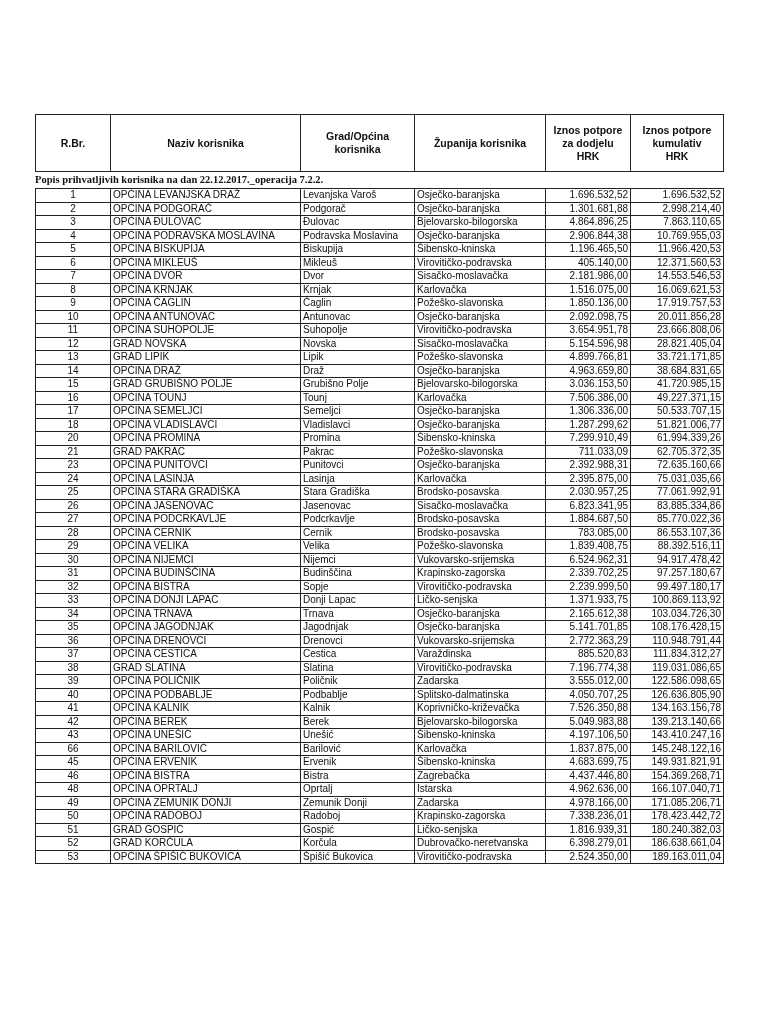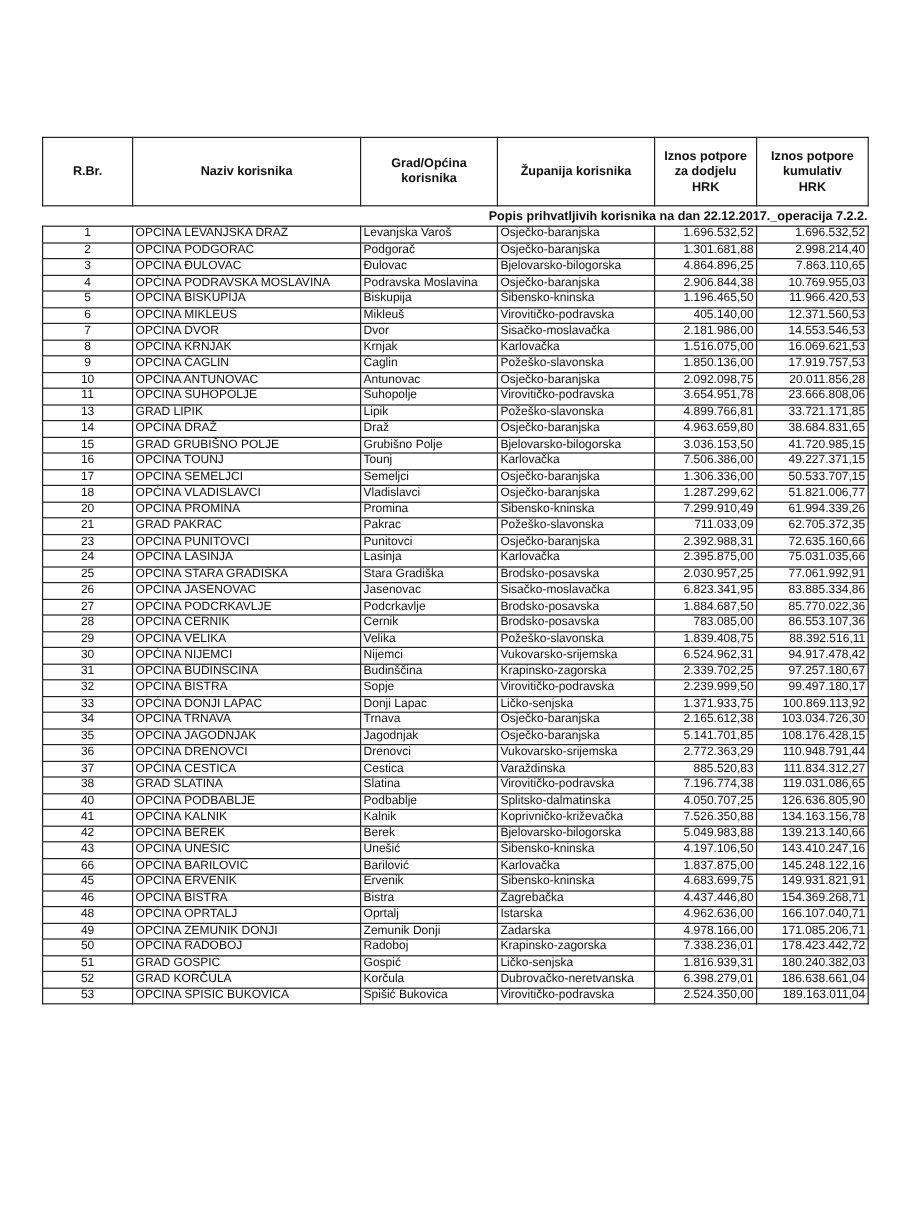--- a/index.html
+++ b/index.html
@@ -2,21 +2,21 @@
 <html><head>
 <meta charset="utf-8">
 <style>
   html, body { margin:0; padding:0; background:#ffffff; }
   body { width:763px; height:1024px; position:relative; overflow:hidden;
          font-family:"Liberation Sans", sans-serif; color:#111; }
   .page { position:absolute; left:35px; top:114px; width:688px; }
   table { border-collapse:collapse; width:688px; table-layout:fixed; }
   .hdr td { border:1.5px solid #222; height:54px; text-align:center; vertical-align:middle;
             font-weight:bold; font-size:10.5px; line-height:13px; }
-  .title { text-align:right; font-weight:bold; font-size:10.5px; height:16px; line-height:16px; }
+  .title { text-align:left; font-weight:bold; font-size:10.5px; height:16px; line-height:16px;font-family:Liberation Serif, serif; }
   .data td { border:1px solid #222; height:12.5px; font-size:10px; line-height:12px; padding:0 2px;
              white-space:nowrap; overflow:hidden; }
   .data td.c { text-align:center; }
   .data td.r { text-align:right; }
   .data td.l { text-align:left; }
   .data { border:1.5px solid #222; }
 </style>
 </head>
 <body>
 
@@ -147,20 +147,28 @@
         </tr>
         <tr>
           <td class="c">11</td>
           <td class="l">OPĆINA SUHOPOLJE</td>
           <td class="l">Suhopolje</td>
           <td class="l">Virovitičko-podravska</td>
           <td class="r">3.654.951,78</td>
           <td class="r">23.666.808,06</td>
         </tr>
         <tr>
+          <td class="c">12</td>
+          <td class="l">GRAD NOVSKA</td>
+          <td class="l">Novska</td>
+          <td class="l">Sisačko-moslavačka</td>
+          <td class="r">5.154.596,98</td>
+          <td class="r">28.821.405,04</td>
+        </tr>
+        <tr>
           <td class="c">13</td>
           <td class="l">GRAD LIPIK</td>
           <td class="l">Lipik</td>
           <td class="l">Požeško-slavonska</td>
           <td class="r">4.899.766,81</td>
           <td class="r">33.721.171,85</td>
         </tr>
         <tr>
           <td class="c">14</td>
           <td class="l">OPĆINA DRAŽ</td>
@@ -339,20 +347,28 @@
         </tr>
         <tr>
           <td class="c">38</td>
           <td class="l">GRAD SLATINA</td>
           <td class="l">Slatina</td>
           <td class="l">Virovitičko-podravska</td>
           <td class="r">7.196.774,38</td>
           <td class="r">119.031.086,65</td>
         </tr>
         <tr>
+          <td class="c">39</td>
+          <td class="l">OPĆINA POLIČNIK</td>
+          <td class="l">Poličnik</td>
+          <td class="l">Zadarska</td>
+          <td class="r">3.555.012,00</td>
+          <td class="r">122.586.098,65</td>
+        </tr>
+        <tr>
           <td class="c">40</td>
           <td class="l">OPĆINA PODBABLJE</td>
           <td class="l">Podbablje</td>
           <td class="l">Splitsko-dalmatinska</td>
           <td class="r">4.050.707,25</td>
           <td class="r">126.636.805,90</td>
         </tr>
         <tr>
           <td class="c">41</td>
           <td class="l">OPĆINA KALNIK</td>

